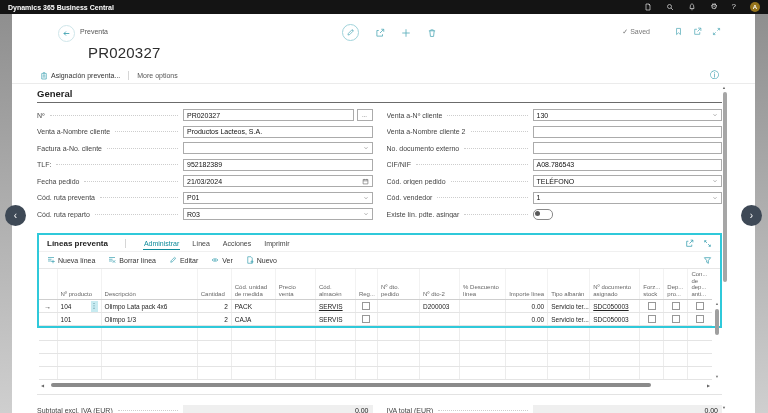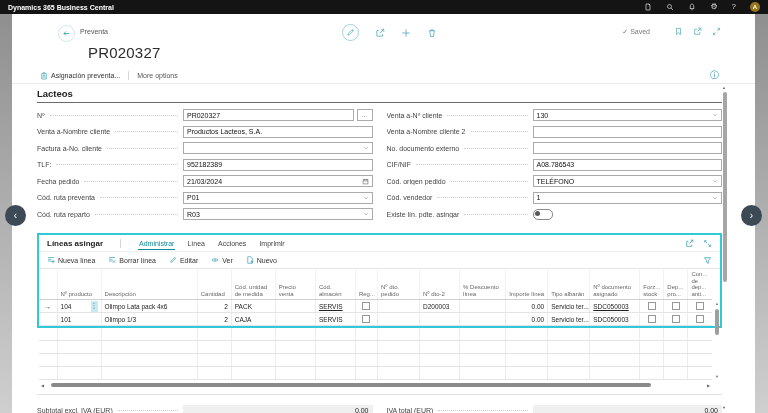--- a/index.html
+++ b/index.html
@@ -237,21 +237,21 @@
             <use href="#s-clipboard"></use>
           </svg>
         <span>Asignación preventa...</span>
       </span>
       <span class="vdiv"></span>
       <span class="moreopt">More options</span>
       <span class="infoic">ⓘ</span>
     </div>
 
     <div class="content">
-      <div class="secthead">Lacteos</div>
+      <div class="secthead">General</div>
       <div class="fields">
         <div id="gen-left" style="display:contents"><div class="frow">
               <div class="flabel">
                 <span>Nº</span>
                 <span class="leader"></span>
               </div>
               <div class="fctrl">
                 <div class="fbox">
                   <span>PR020327</span>
                 </div>
@@ -407,21 +407,21 @@
               <div class="fctrl">
                 <span class="tog">
                   <span class="knob"></span>
                 </span>
               </div>
             </div></div>
       </div>
 
       <div class="linesbox">
         <div class="lines-head">
-          <span class="lines-title">Líneas asingar</span>
+          <span class="lines-title">Líneas preventa</span>
           <span class="vdiv"></span>
           <span id="lines-tabs" style="display:flex;gap:11px;align-items:center;">
               <span class="tab active">Administrar</span>
               <span class="tab">Línea</span>
               <span class="tab">Acciones</span>
               <span class="tab">Imprimir</span>
             </span>
           <span class="spacer"></span>
           <svg class="ic" width="9" height="9">
               <use href="#s-share"></use>

